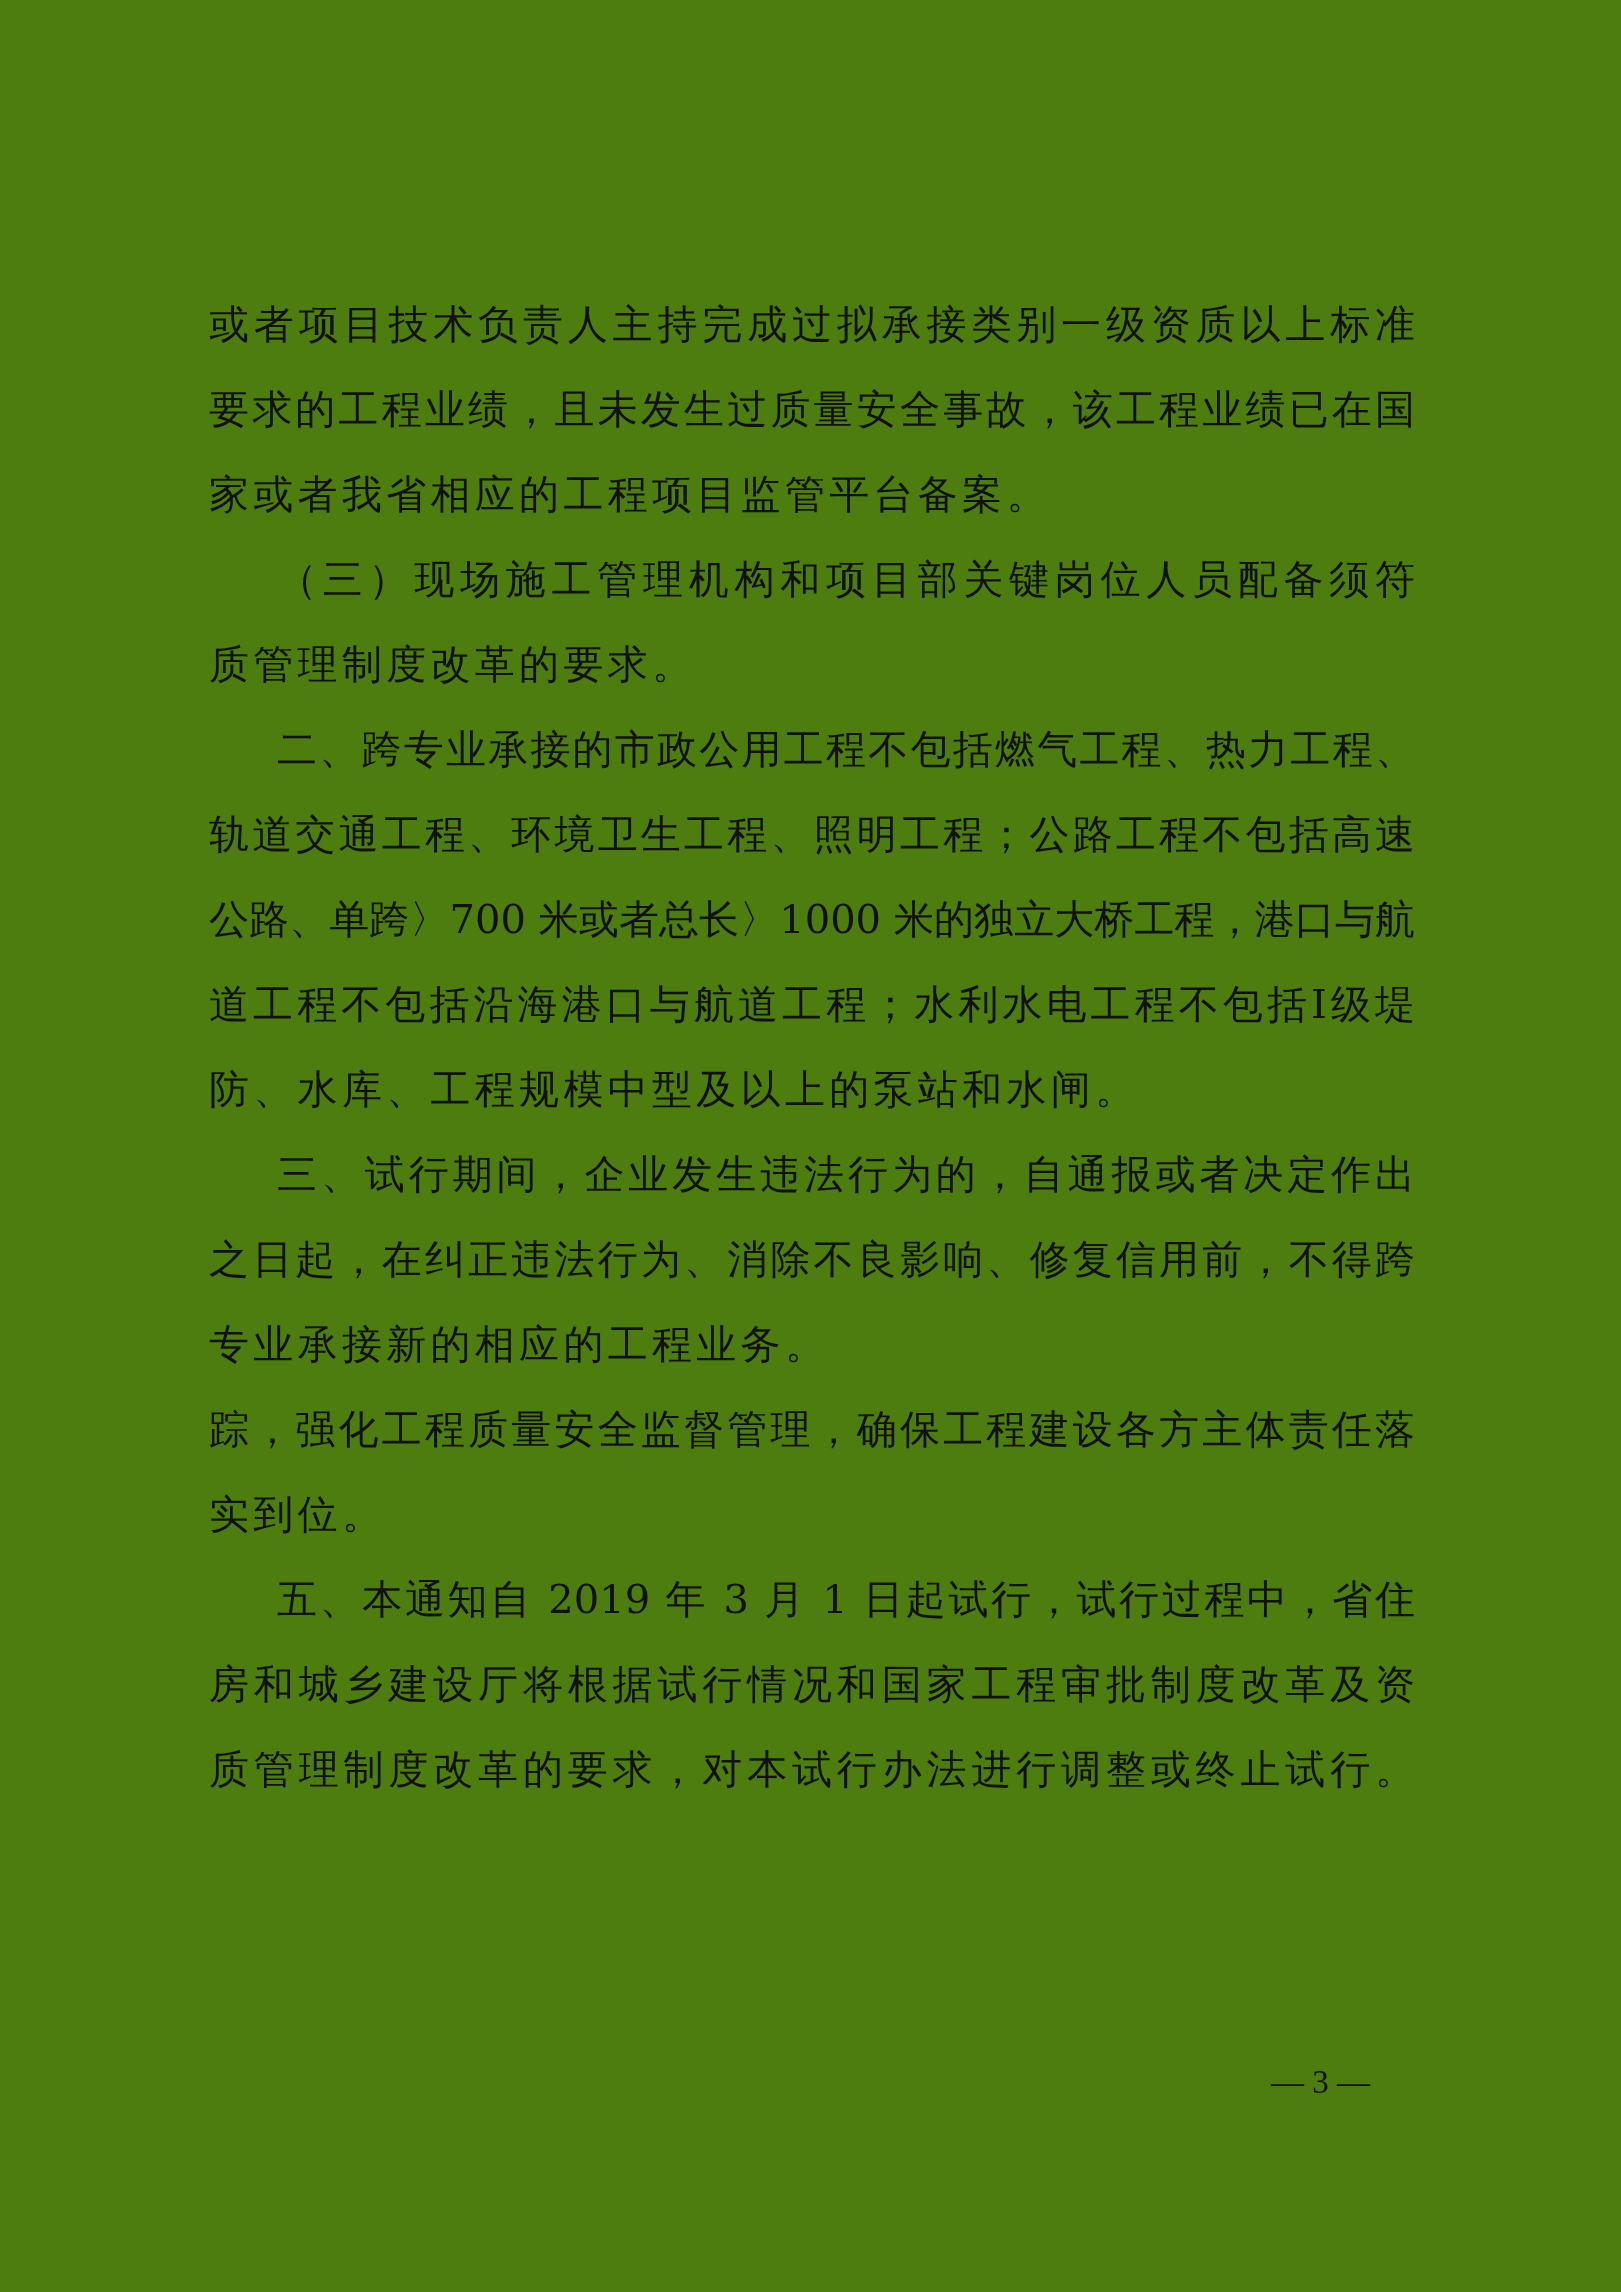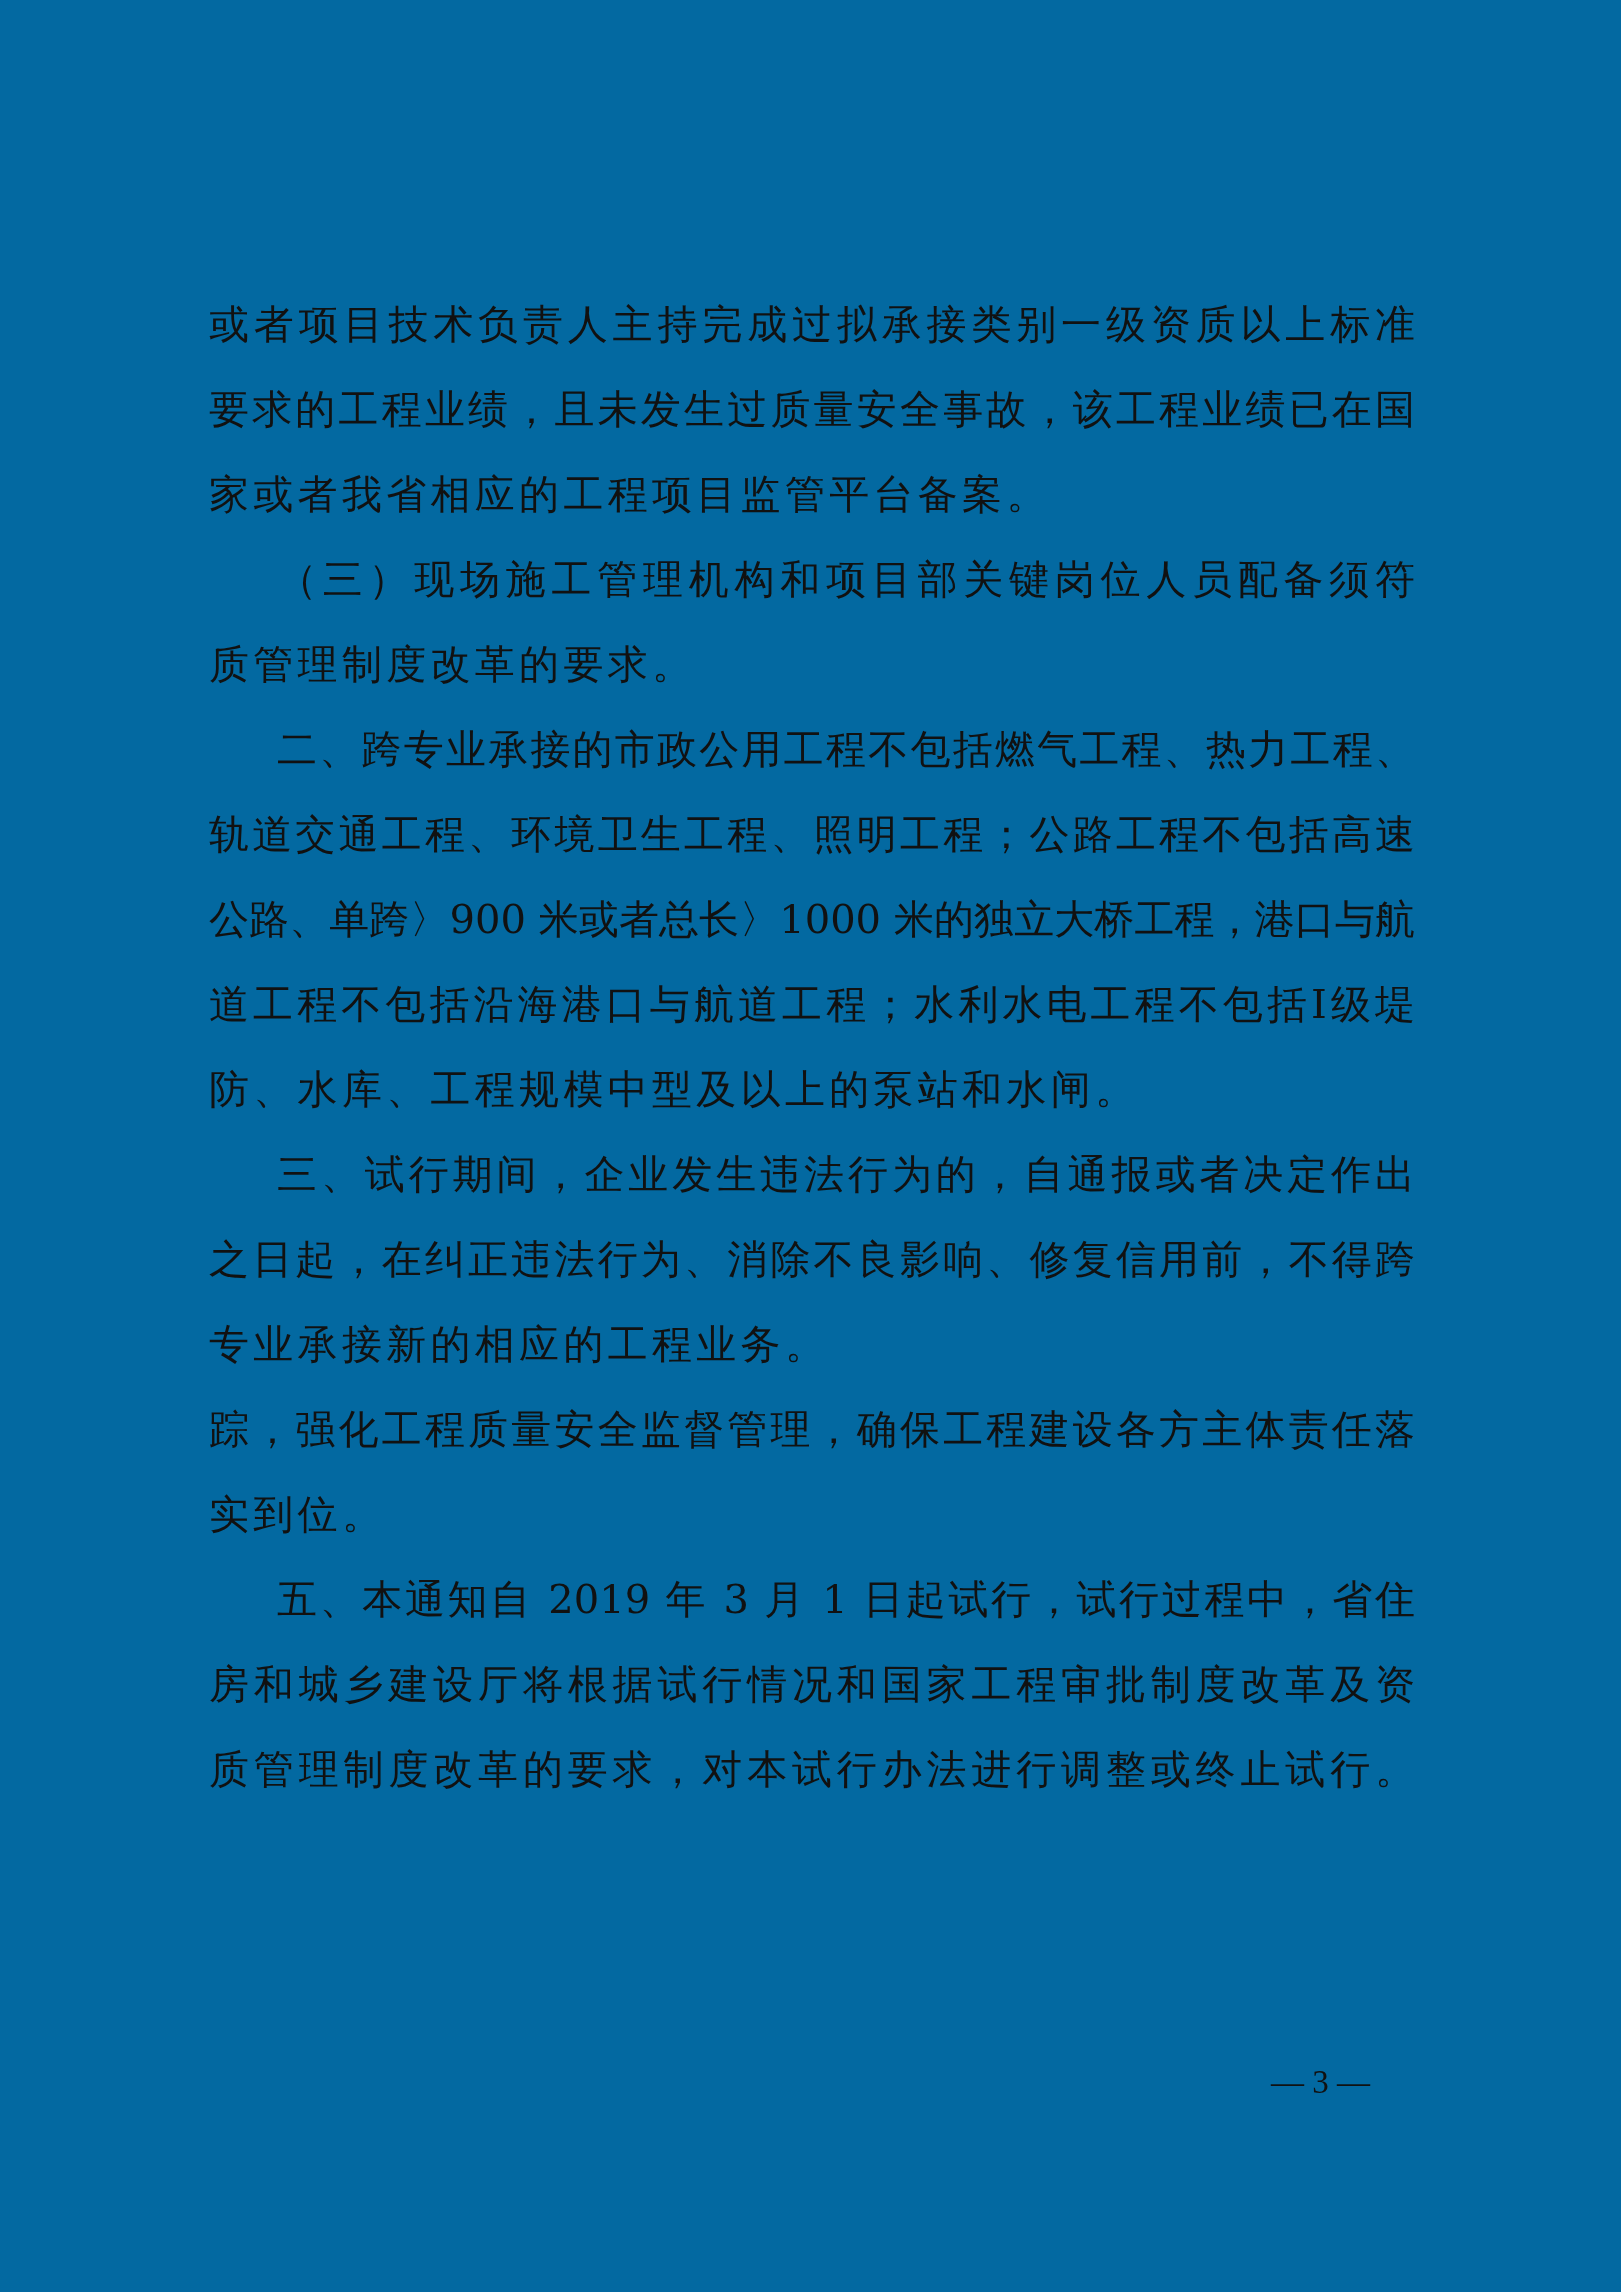--- a/index.html
+++ b/index.html
@@ -14,21 +14,21 @@
     overflow: hidden;
     font-family: "DejaVu Serif", "Liberation Serif", serif;
     color: #111111;
   }
   .page {
     position: absolute;
     left: 0;
     top: 0;
     width: 1621px;
     height: 2293px;
-    background: #0369a1;
+    background: #4d7c0f;
   }
   .body-text {
     position: absolute;
     left: 209px;
     top: 282px;
     width: 1206px;
   }
   .line {
     display: block;
     height: 85px;
@@ -75,21 +75,21 @@
     </div>
 
     <div>
       <span class="line indent">（三）现场施工管理机构和项目部关键岗位人员配备须符</span>
       <span class="line last">质管理制度改革的要求。</span>
     </div>
 
     <div>
       <span class="line indent">二、跨专业承接的市政公用工程不包括燃气工程、热力工程、</span>
       <span class="line">轨道交通工程、环境卫生工程、照明工程；公路工程不包括高速</span>
-      <span class="line">公路、单跨〉900 米或者总长〉1000 米的独立大桥工程，港口与航</span>
+      <span class="line">公路、单跨〉700 米或者总长〉1000 米的独立大桥工程，港口与航</span>
       <span class="line">道工程不包括沿海港口与航道工程；水利水电工程不包括Ⅰ级堤</span>
       <span class="line last">防、水库、工程规模中型及以上的泵站和水闸。</span>
     </div>
 
     <div>
       <span class="line indent">三、试行期间，企业发生违法行为的，自通报或者决定作出</span>
       <span class="line">之日起，在纠正违法行为、消除不良影响、修复信用前，不得跨</span>
       <span class="line last">专业承接新的相应的工程业务。</span>
     </div>
 

